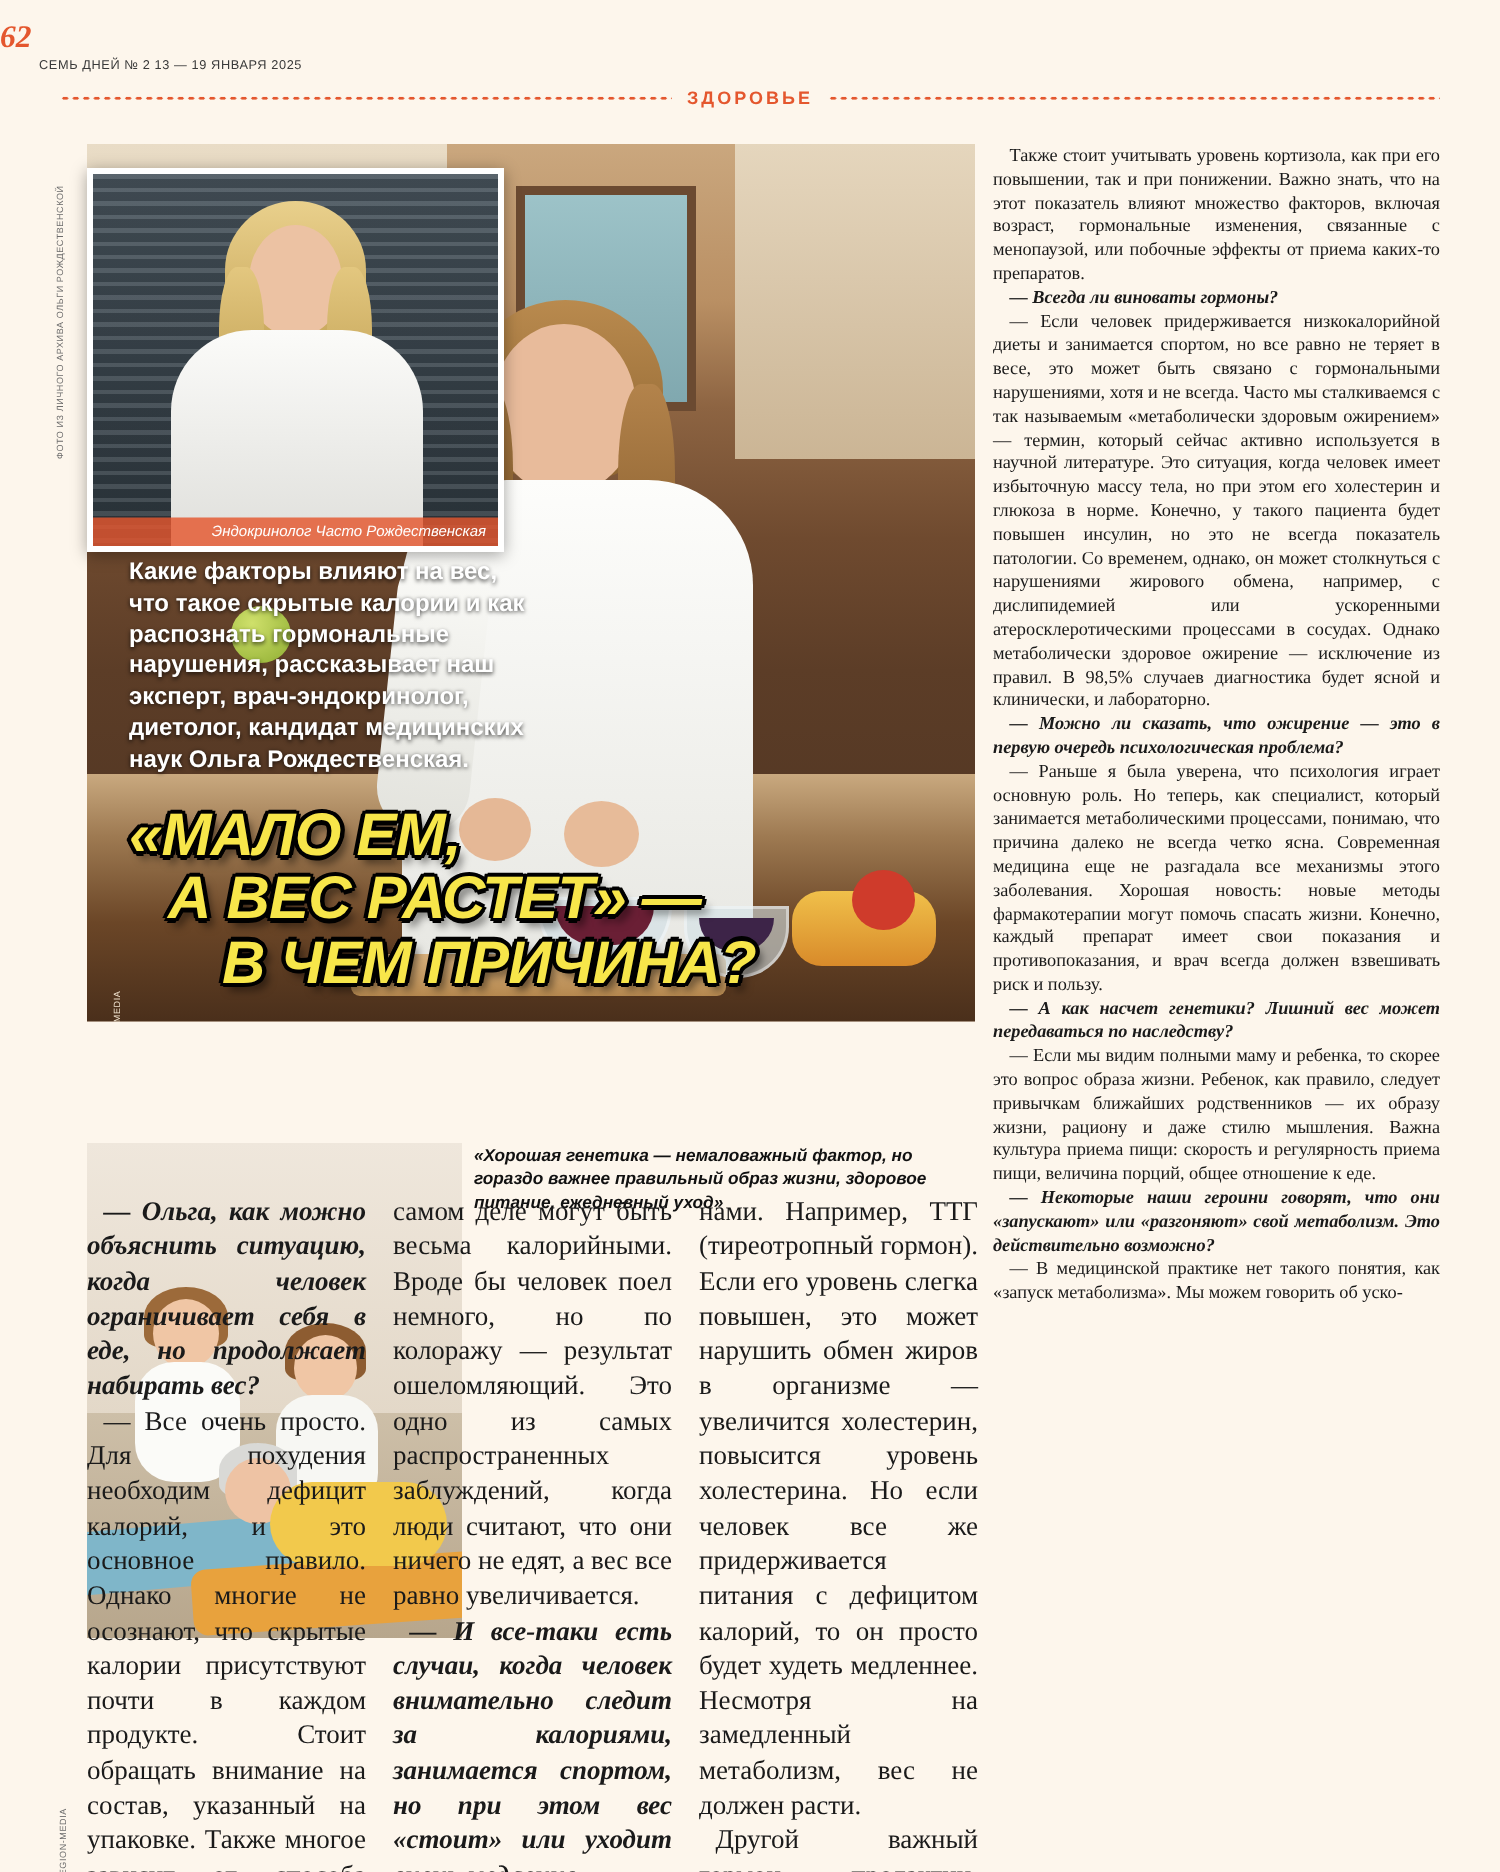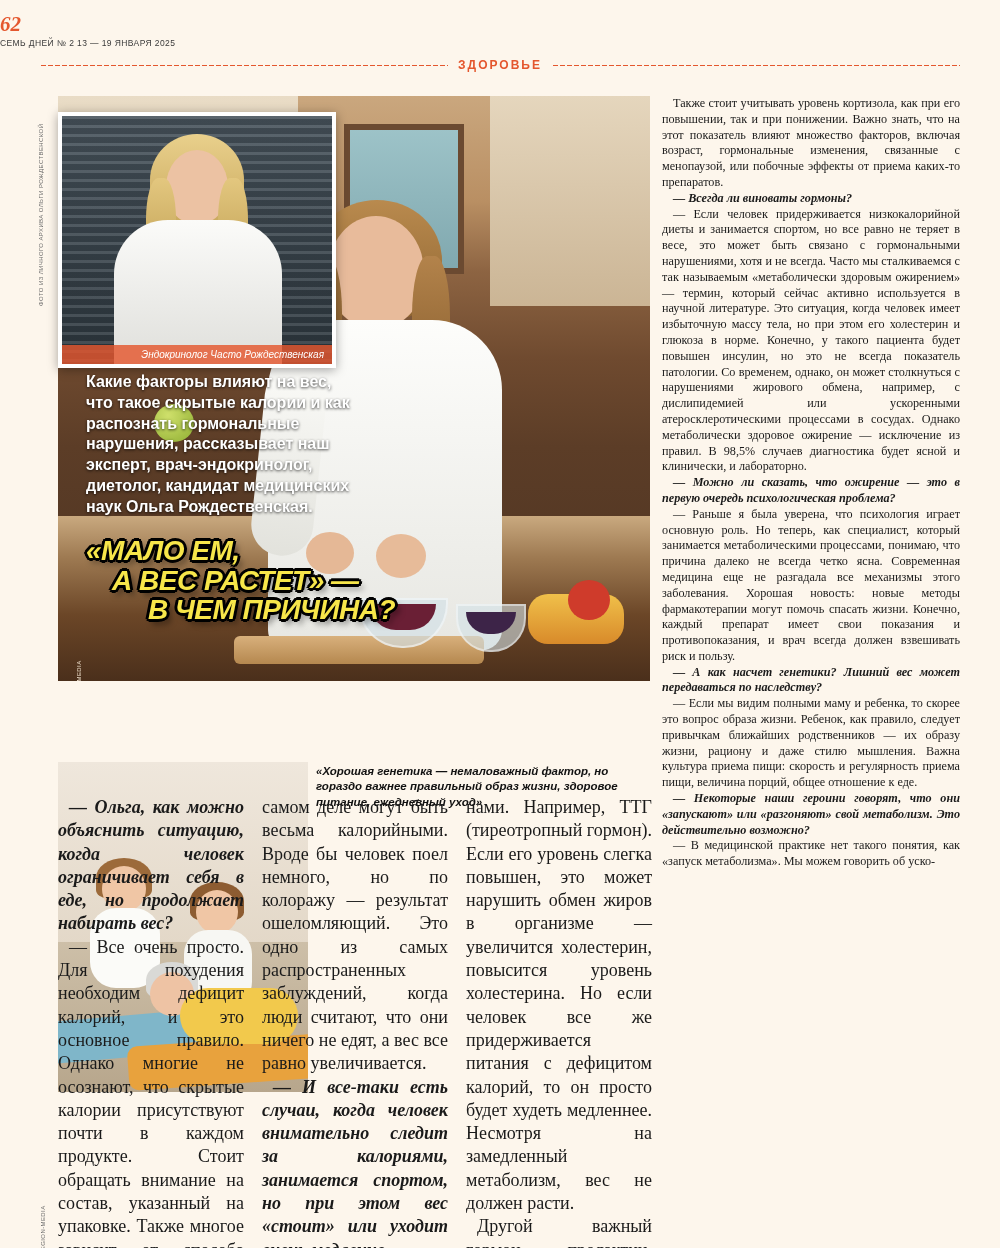--- a/index.html
+++ b/index.html
@@ -27,20 +27,21 @@
     font-size:21px;
     color:#e4572e;
     line-height:1;
   }
   .folio-line{
     font-family:"Liberation Sans",sans-serif;
     font-size:8.5px;
     letter-spacing:.4px;
     color:#3a3a3a;
     margin-top:3px;
+    padding-left:26px;
   }
   .rubric-wrap{
     margin:10px 40px 0 40px;
     display:flex;align-items:center;gap:10px;justify-content:center;
   }
   .dots{
     flex:1;height:3px;
     background-image:radial-gradient(#e4572e 45%, transparent 46%);
     background-size:7px 3px;
     background-repeat:repeat-x;
@@ -201,21 +202,21 @@
     font-family:"Liberation Sans",sans-serif;
     font-weight:bold;font-size:16px;line-height:1.30;
     text-shadow:0 1px 3px rgba(0,0,0,.75);
     z-index:5;
   }
   
   .headline{
     position:absolute;left:46px;top:440px;width:420px;
     font-family:"Liberation Sans",sans-serif;
     font-weight:bold;font-style:italic;
-    font-size:28px;line-height:1.06;
+    font-size:40px;line-height:1.06;
     color:#f7e64a;
     letter-spacing:-.5px;
     text-shadow:
       -2px -2px 0 #000, 2px -2px 0 #000, -2px 2px 0 #000, 2px 2px 0 #000,
       0 3px 0 #000, 3px 0 0 #000, 0 -3px 0 #000, -3px 0 0 #000,
       4px 5px 6px rgba(0,0,0,.55);
     z-index:6;
   }
   .headline div{white-space:nowrap;}
   .hl2{padding-left:26px;}

